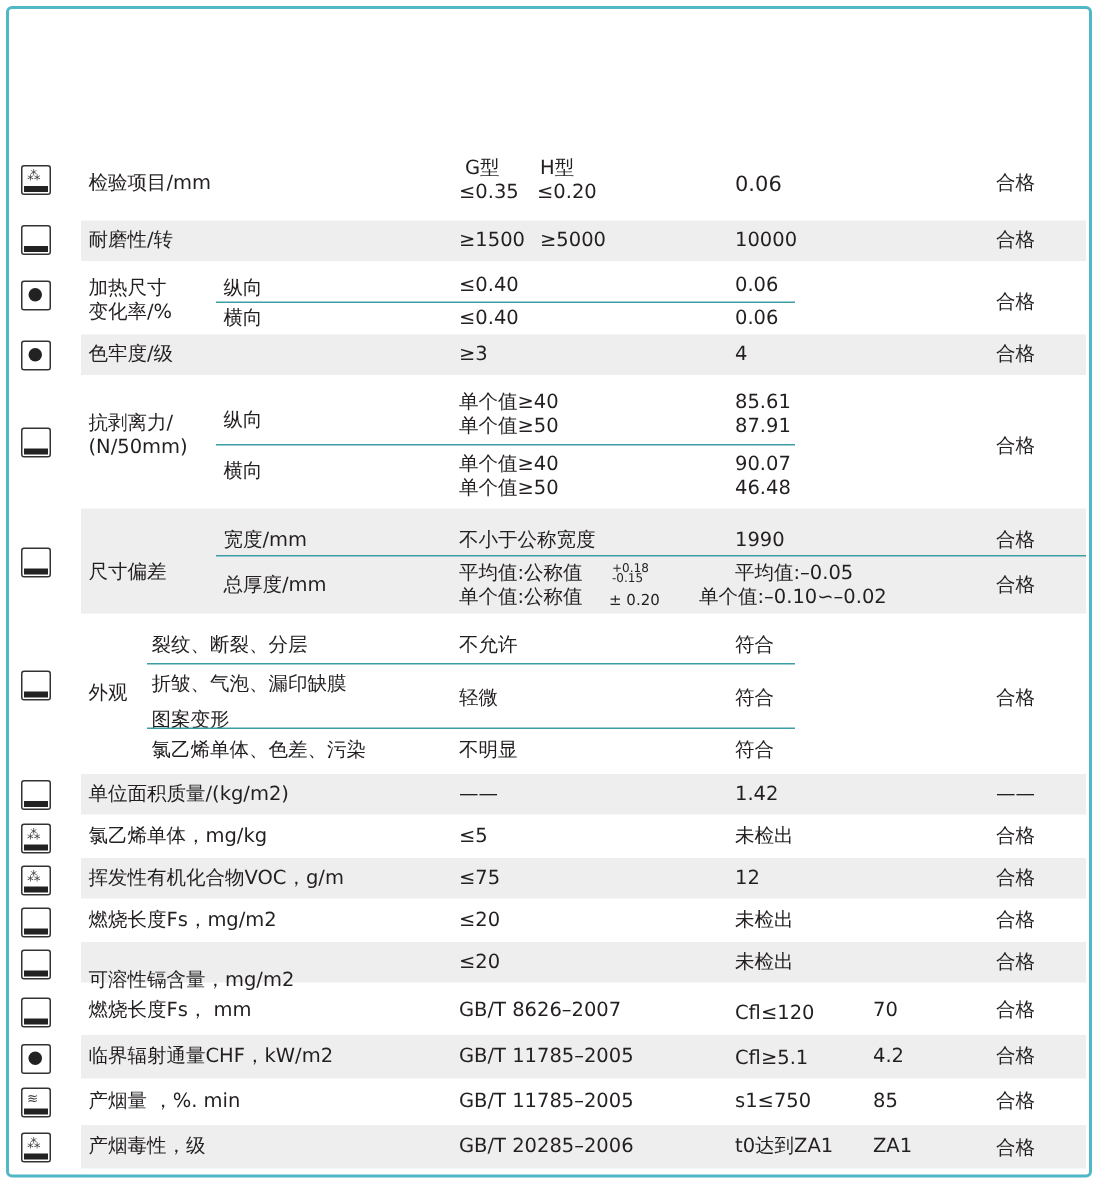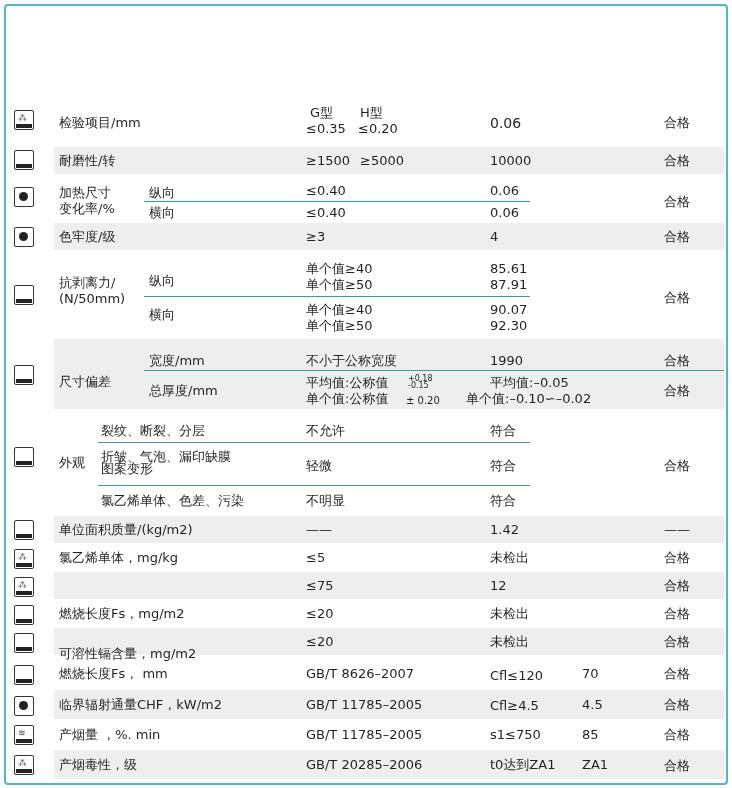--- a/index.html
+++ b/index.html
@@ -96,21 +96,21 @@
     <span class="cell" style="left:95px;top:23px">纵向</span>
     <span class="cell" style="left:252px;top:11px">单个值≥40</span>
     <span class="cell" style="left:252px;top:27px">单个值≥50</span>
     <span class="cell" style="left:436px;top:11px">85.61</span>
     <span class="cell" style="left:436px;top:27px">87.91</span>
     <div class="hline" style="left:90px;top:46px;width:386px"></div>
     <span class="cell" style="left:95px;top:57px">横向</span>
     <span class="cell" style="left:252px;top:52px">单个值≥40</span>
     <span class="cell" style="left:252px;top:68px">单个值≥50</span>
     <span class="cell" style="left:436px;top:52px">90.07</span>
-    <span class="cell" style="left:436px;top:68px">92.30</span>
+    <span class="cell" style="left:436px;top:68px">46.48</span>
     <span class="cell" style="left:610px;top:40px">合格</span>
   </div>
 
   <div class="icon" style="top:359px"></div>
   <div class="row shade" style="top:333px;height:70px">
     <span class="cell" style="left:5px;top:35px">尺寸偏差</span>
     <span class="cell" style="left:95px;top:14px">宽度/mm</span>
     <span class="cell" style="left:252px;top:14px">不小于公称宽度</span>
     <span class="cell" style="left:436px;top:14px">1990</span>
     <span class="cell" style="left:610px;top:14px">合格</span>
@@ -127,21 +127,21 @@
   </div>
 
   <div class="icon" style="top:441px"></div>
   <div class="row" style="top:403px;height:107px">
     <span class="cell" style="left:5px;top:46px">外观</span>
     <span class="cell" style="left:47px;top:14px">裂纹、断裂、分层</span>
     <span class="cell" style="left:252px;top:14px">不允许</span>
     <span class="cell" style="left:436px;top:14px">符合</span>
     <div class="hline" style="left:44px;top:33px;width:432px"></div>
     <span class="cell" style="left:47px;top:40px">折皱、气泡、漏印缺膜</span>
-    <span class="cell" style="left:47px;top:52px">图案变形</span>
+    <span class="cell" style="left:47px;top:64px">图案变形</span>
     <span class="cell" style="left:252px;top:49px">轻微</span>
     <span class="cell" style="left:436px;top:49px">符合</span>
     <div class="hline" style="left:44px;top:76px;width:432px"></div>
     <span class="cell" style="left:47px;top:84px">氯乙烯单体、色差、污染</span>
     <span class="cell" style="left:252px;top:84px">不明显</span>
     <span class="cell" style="left:436px;top:84px">符合</span>
     <span class="cell" style="left:610px;top:49px">合格</span>
   </div>
 
   <div class="icon" style="top:514px"></div>
@@ -159,20 +159,21 @@
     <span class="cell" style="left:5px;top:7px">氯乙烯单体，mg/kg</span>
     <span class="cell" style="left:252px;top:7px">≤5</span>
     <span class="cell" style="left:436px;top:7px">未检出</span>
     <span class="cell" style="left:610px;top:7px">合格</span>
   </div>
 
   <div class="icon" style="top:571px">
       <span class="g">⁂</span>
     </div>
   <div class="row shade" style="top:566px;height:27px">
+    <span class="cell" style="left:5px;top:6px">挥发性有机化合物VOC，g/m</span>
     <span class="cell" style="left:252px;top:6px">≤75</span>
     <span class="cell" style="left:436px;top:6px">12</span>
     <span class="cell" style="left:610px;top:6px">合格</span>
   </div>
 
   <div class="icon" style="top:599px"></div>
   <div class="row" style="top:593px;height:29px">
     <span class="cell" style="left:5px;top:7px">燃烧长度Fs，mg/m2</span>
     <span class="cell" style="left:252px;top:7px">≤20</span>
     <span class="cell" style="left:436px;top:7px">未检出</span>
@@ -193,22 +194,22 @@
     <span class="cell" style="left:252px;top:9px">GB/T 8626–2007</span>
     <span class="cell" style="left:436px;top:11px">Cfl≤120</span>
     <span class="cell" style="left:528px;top:9px">70</span>
     <span class="cell" style="left:610px;top:9px">合格</span>
   </div>
 
   <div class="icon ring" style="top:690px"></div>
   <div class="row shade" style="top:684px;height:29px">
     <span class="cell" style="left:5px;top:7px">临界辐射通量CHF，kW/m2</span>
     <span class="cell" style="left:252px;top:7px">GB/T 11785–2005</span>
-    <span class="cell" style="left:436px;top:8px">Cfl≥4.5</span>
-    <span class="cell" style="left:528px;top:7px">4.5</span>
+    <span class="cell" style="left:436px;top:8px">Cfl≥5.1</span>
+    <span class="cell" style="left:528px;top:7px">4.2</span>
     <span class="cell" style="left:610px;top:7px">合格</span>
   </div>
 
   <div class="icon" style="top:719px">
       <span class="g">≋</span>
     </div>
   <div class="row" style="top:713px;height:31px">
     <span class="cell" style="left:5px;top:8px">产烟量 ，%. min</span>
     <span class="cell" style="left:252px;top:8px">GB/T 11785–2005</span>
     <span class="cell" style="left:436px;top:8px">s1≤750</span>

